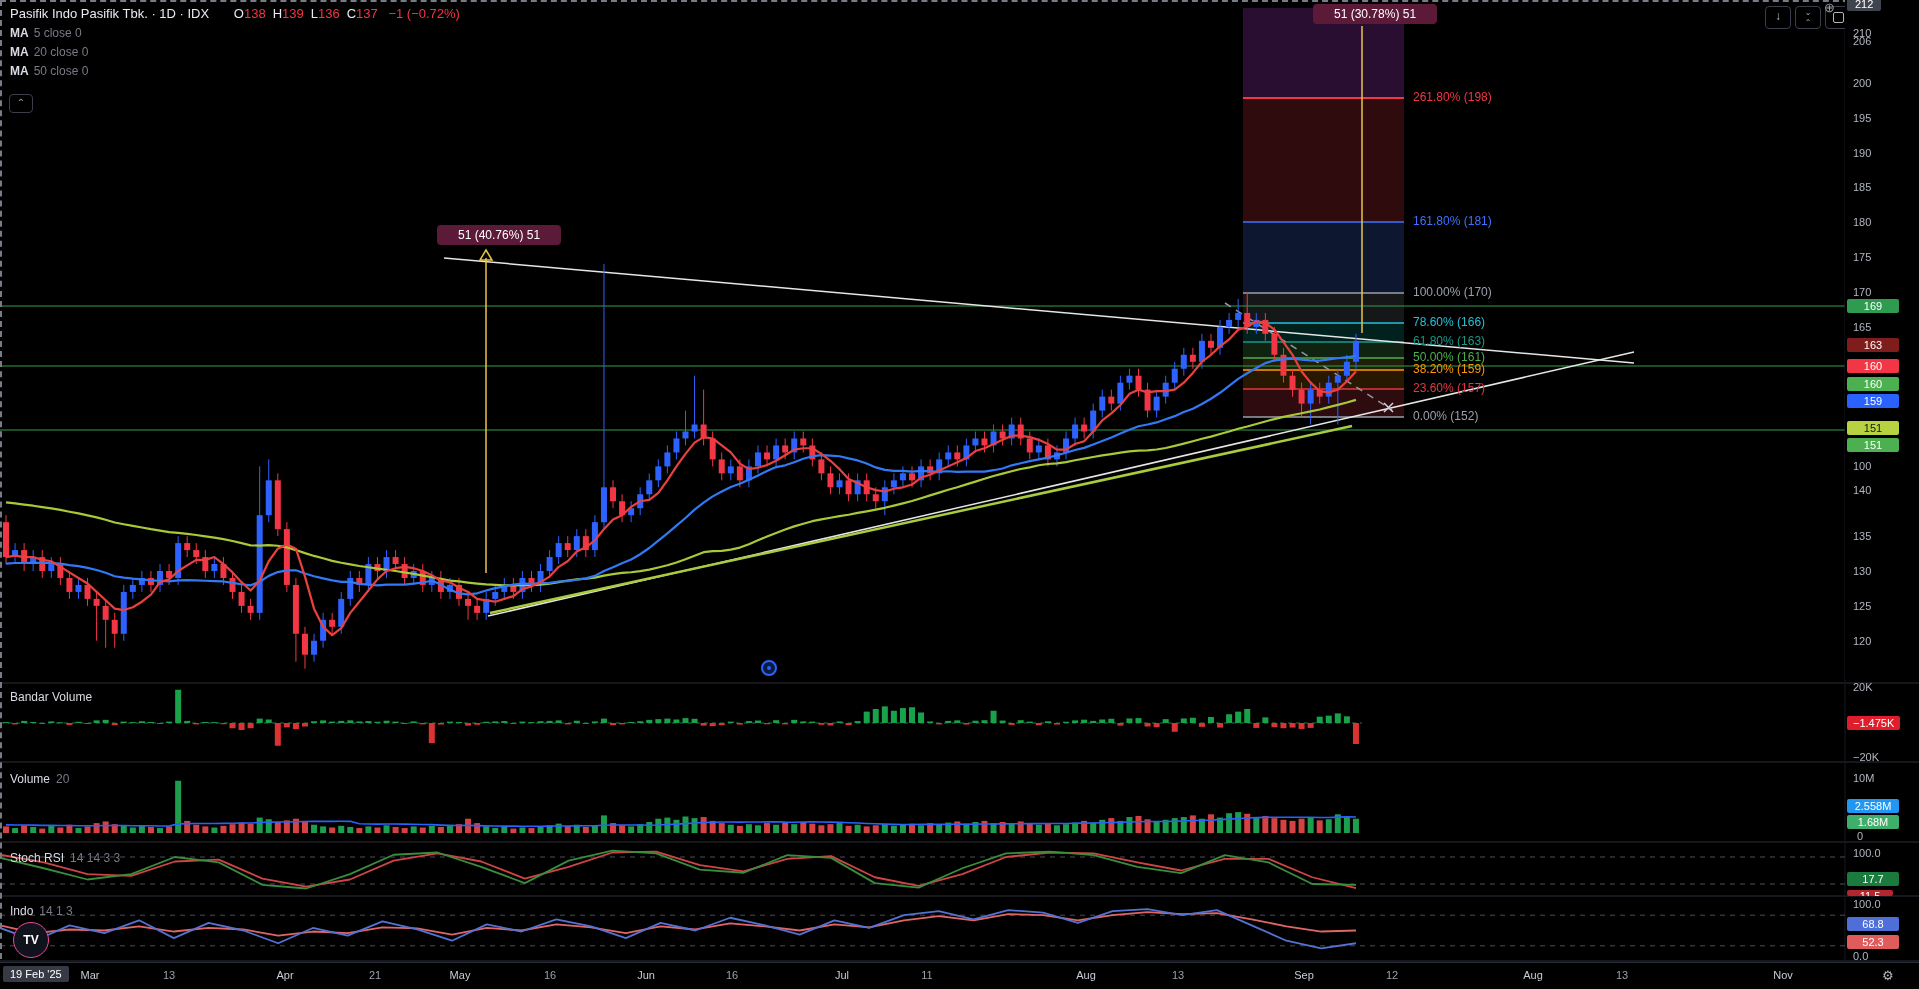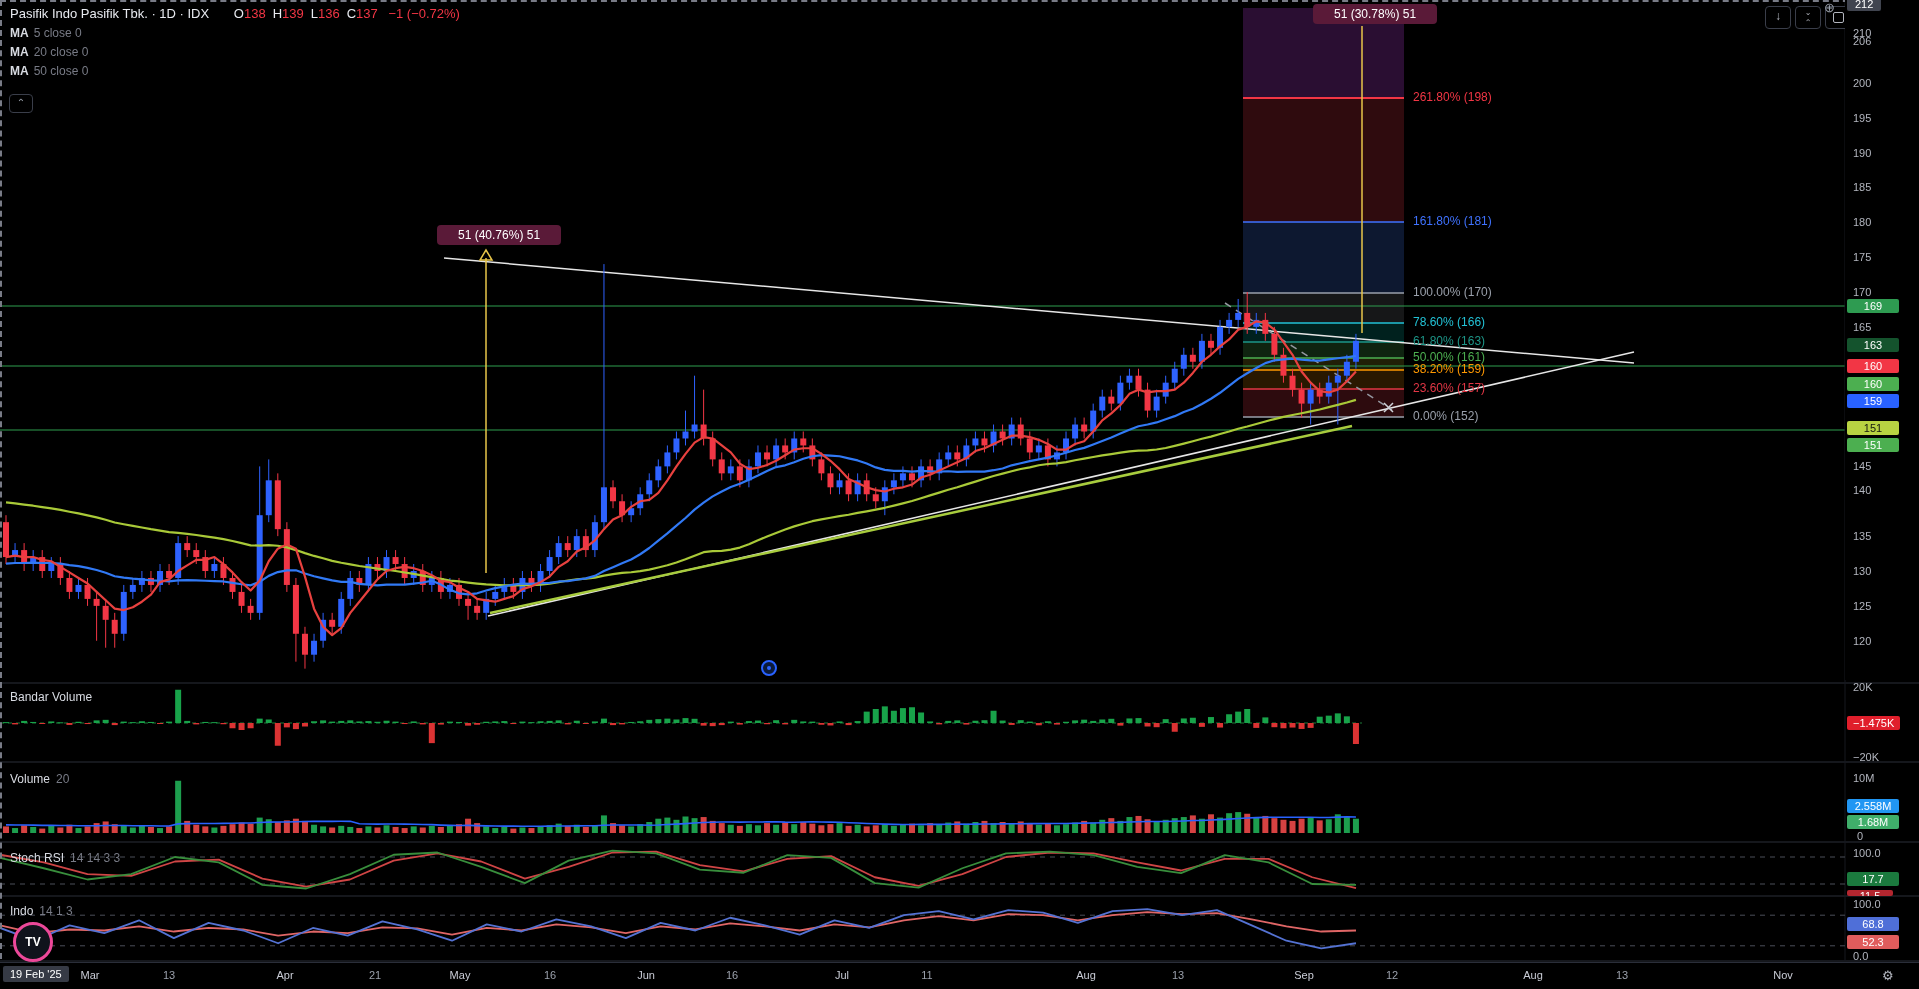--- a/index.html
+++ b/index.html
@@ -46,21 +46,21 @@
   
   #time-axis{position:absolute;left:0;top:962px;width:1919px;height:27px;background:#000;
       border-top:1px solid #2a2e39;z-index:6;cursor:ew-resize;}
   .ta-tick{position:absolute;top:6px;font-size:11px;color:#c9ccd6;transform:translateX(-50%);}
   .ta-tick.minor{color:#9aa0ab;}
   #ta-badge{position:absolute;left:3px;top:3px;background:#363a45;color:#fff;font-size:11px;
       border-radius:2px;padding:2px 7px;}
   #axis-gear{position:absolute;left:1882px;top:5px;color:#b2b5be;font-size:13px;cursor:pointer;}
   
   #tv-logo{left:13px;top:922px;width:34px;height:34px;border-radius:50%;background:#10131c;
-      border:3px solid #ec4899;color:#fff;font-weight:bold;font-size:12px;text-align:center;
+      border:1px solid #ec4899;color:#fff;font-weight:bold;font-size:12px;text-align:center;
       line-height:34px;z-index:5;cursor:pointer;}
 </style>
 </head>
 <body>
 
 <div id="app">
   <svg id="chart-svg" width="1919" height="989">
       <rect x="1243" y="8" width="161" height="90" fill="rgba(140,48,165,0.30)"></rect>
       <rect x="1243" y="98" width="161" height="124" fill="rgba(170,40,52,0.28)"></rect>
       <rect x="1243" y="222" width="161" height="71" fill="rgba(42,78,160,0.30)"></rect>
@@ -776,30 +776,30 @@
         <div class="tick" style="top: 13px; margin-top: 20px;">210</div>
         <div class="tick" style="top: 40.9px;">206</div>
         <div class="tick" style="top: 82.75px;">200</div>
         <div class="tick" style="top: 117.625px;">195</div>
         <div class="tick" style="top: 152.5px;">190</div>
         <div class="tick" style="top: 187.375px;">185</div>
         <div class="tick" style="top: 222.25px;">180</div>
         <div class="tick" style="top: 257.125px;">175</div>
         <div class="tick" style="top: 292px;">170</div>
         <div class="tick" style="top: 326.875px;">165</div>
-        <div class="tick" style="top: 466.375px;">145</div>
+        <div class="tick" style="top: 466.375px;">100</div>
         <div class="tick" style="top: 490px;">140</div>
         <div class="tick" style="top: 536.125px;">135</div>
         <div class="tick" style="top: 571px;">130</div>
         <div class="tick" style="top: 605.875px;">125</div>
         <div class="tick" style="top: 640.75px;">120</div>
       </div>
     <div id="ps-badges">
         <div class="badge" style="top: 306px; background: rgb(46, 155, 81); color: rgb(255, 255, 255);">169</div>
-        <div class="badge" style="top: 345px; background: #14532d; color: rgb(255, 255, 255);">163</div>
+        <div class="badge" style="top: 345px; background: #7f1d1d; color: rgb(255, 255, 255);">163</div>
         <div class="badge" style="top: 366px; background: rgb(242, 54, 69); color: rgb(255, 255, 255);">160</div>
         <div class="badge" style="top: 384px; background: rgb(76, 175, 80); color: rgb(255, 255, 255);">160</div>
         <div class="badge" style="top: 401px; background: rgb(41, 98, 255); color: rgb(255, 255, 255);">159</div>
         <div class="badge" style="top: 428px; background: rgb(184, 211, 66); color: rgb(20, 23, 15);">151</div>
         <div class="badge" style="top: 445px; background: rgb(76, 175, 80); color: rgb(255, 255, 255);">151</div>
       </div>
 
     <div class="mini-lbl" style="top:687px">20K</div>
     <div class="badge" style="top:723px;background:#e01e2b;color:#fff">−1.475K</div>
     <div class="mini-lbl" style="top:757px">−20K</div>

